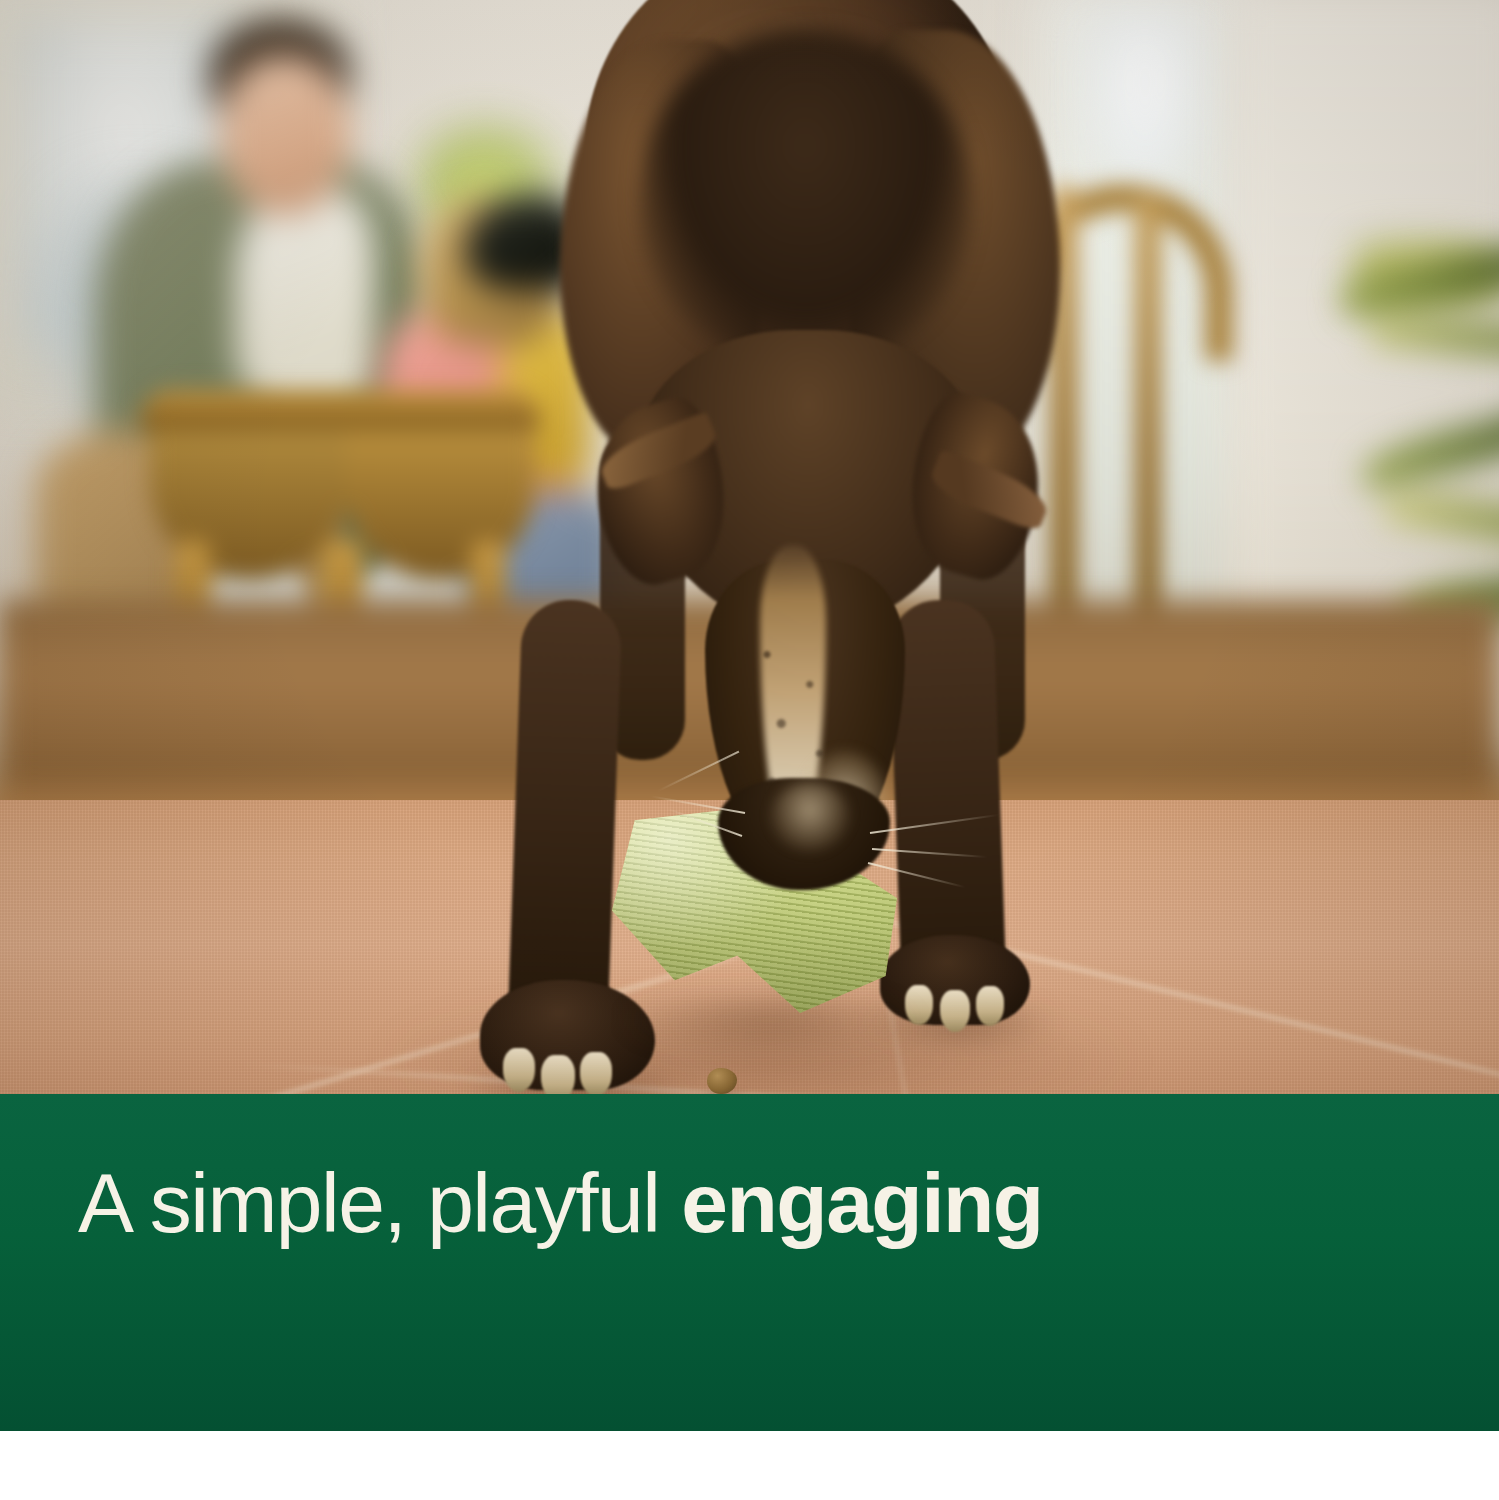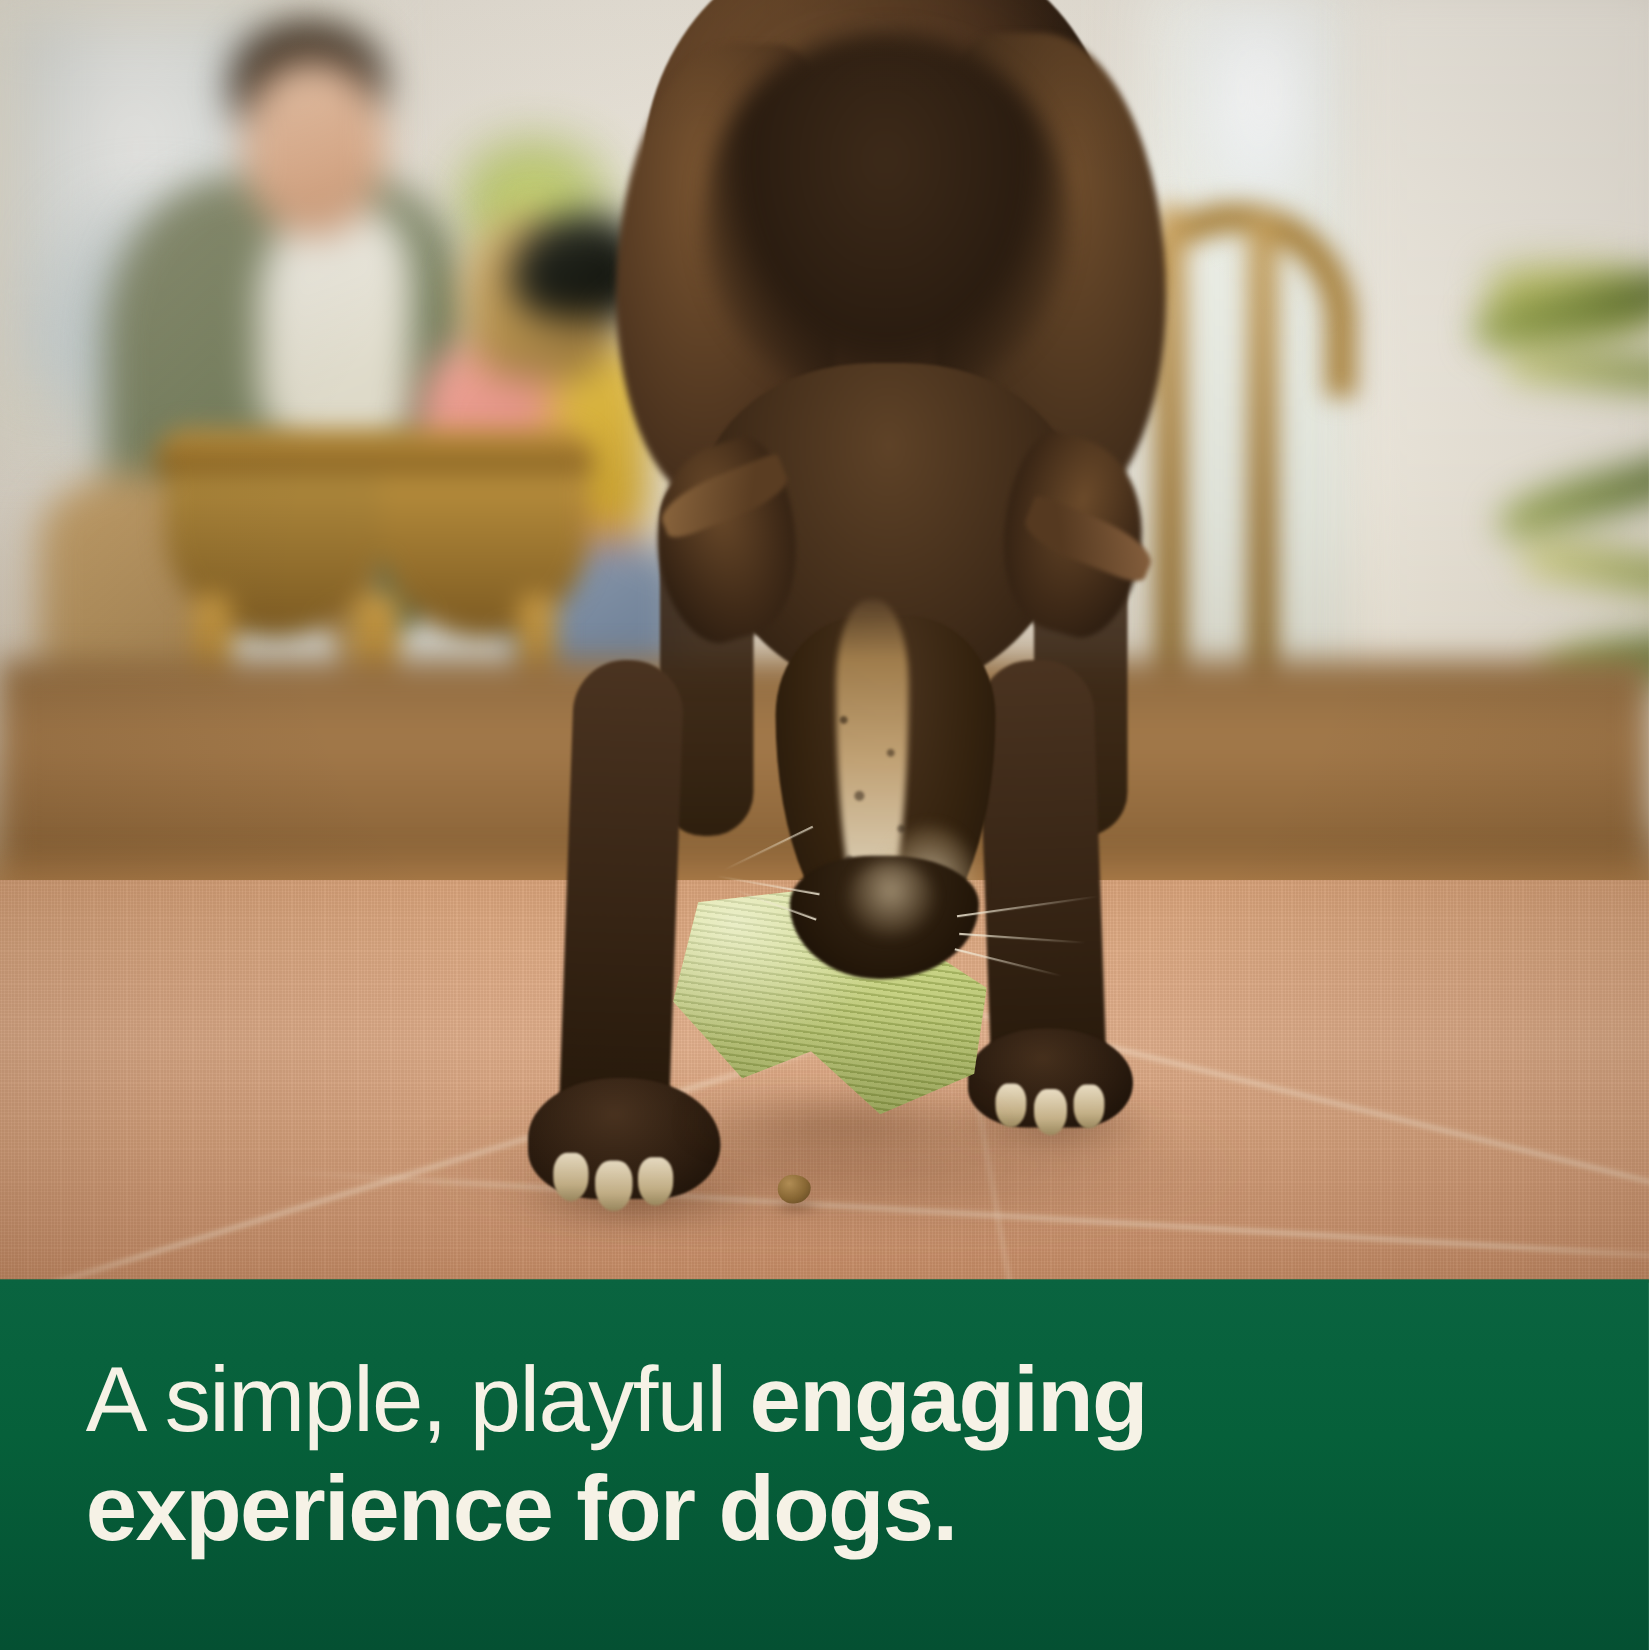--- a/index.html
+++ b/index.html
@@ -539,21 +539,21 @@
   .photo-vignette {
     position: absolute; inset: 0;
     background: radial-gradient(ellipse at 50% 45%, rgba(0,0,0,0) 45%, rgba(40,24,10,.18) 100%);
     pointer-events: none;
   }
 
   
   .banner {
     position: absolute;
     left: 0;
-    top: 1163px;
+    top: 1094px;
     width: 1499px;
     height: 337px;
     background: linear-gradient(180deg, #0a6440 0%, #06603a 42%, #045032 100%);
     overflow: hidden;
   }
   .banner-inner {
     position: absolute;
     left: 78px;
     top: 60px;
     right: 60px;
@@ -695,17 +695,17 @@
     <div class="whisker w6"></div>
 
     <div class="kibble-shadow"></div>
     <div class="kibble"></div>
 
     <div class="photo-vignette"></div>
   </div>
 
   <div class="banner">
     <div class="banner-inner">
-      <p class="headline"><span class="lead">A simple, playful </span><span class="strong">engaging</span><span class="line2">experience for dogs.</span></p>
+      <p class="headline"><span class="lead">A simple, playful </span><span class="strong">engaging</span></p>
     </div>
   </div>
 
 </div>
 
 </body></html>

